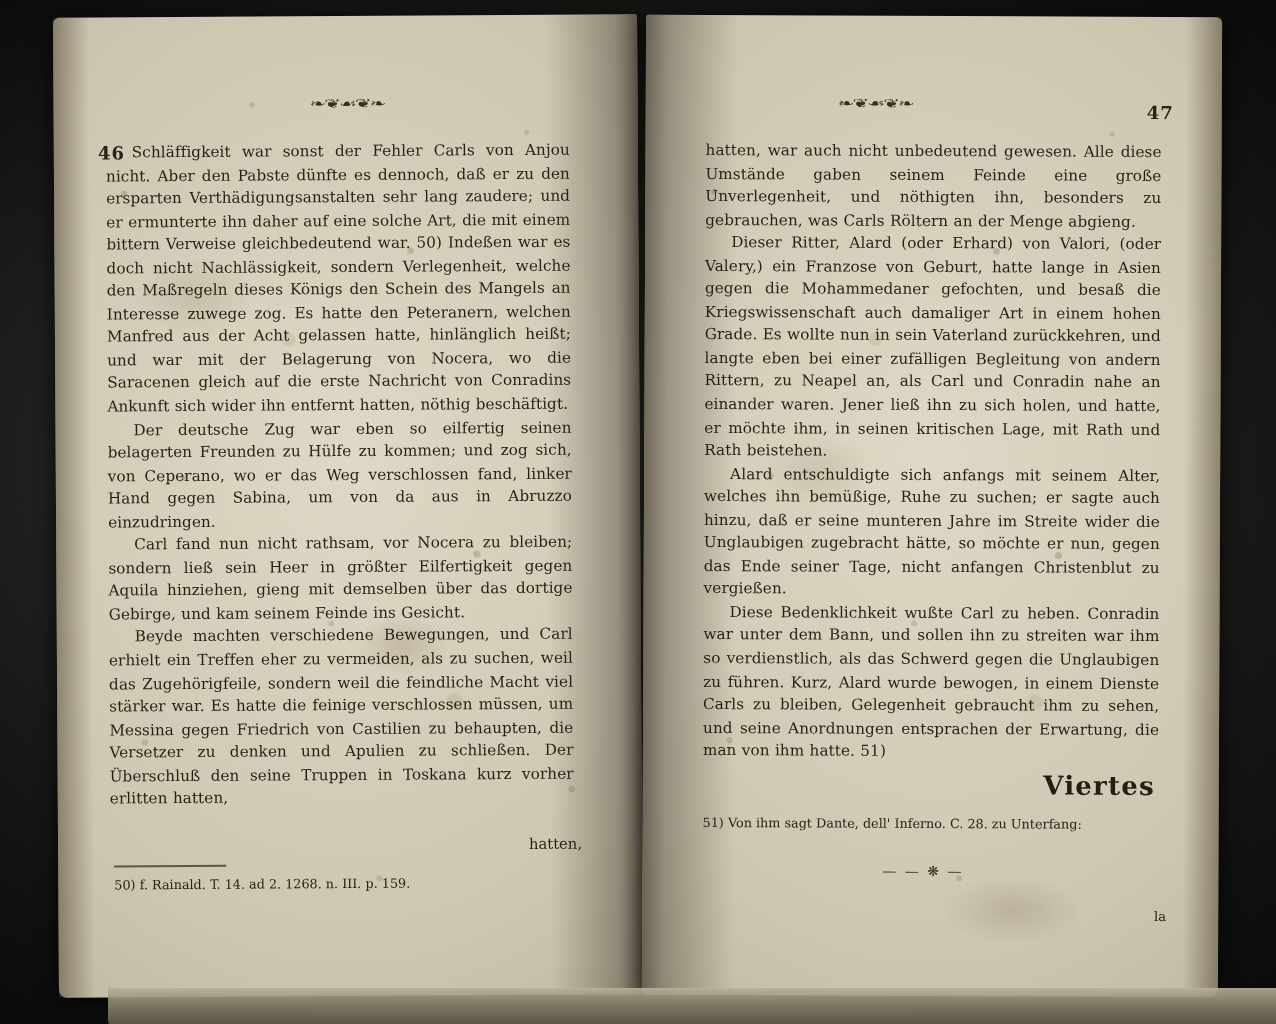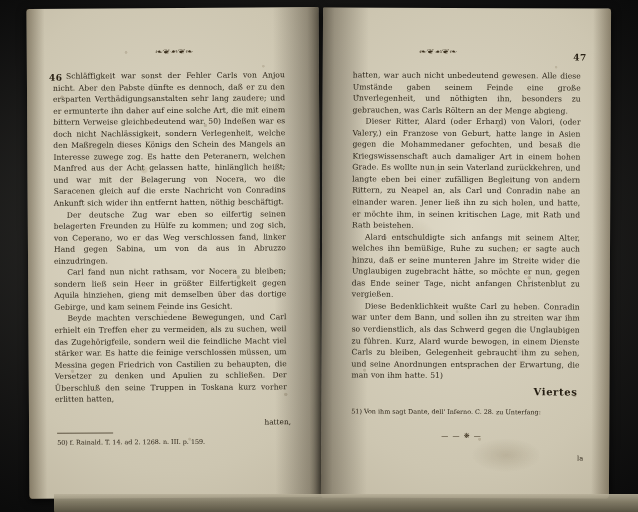--- a/index.html
+++ b/index.html
@@ -170,21 +170,21 @@
     color: #261f13;
   }
 
   .sig {
     position: absolute;
     font-size: 6.6px;
     color: #2a2216;
   }
 
   .heading {
-    font-size: 10px;
+    font-size: 13px;
     font-weight: bold;
     letter-spacing: 0.6px;
   }
 
   .divider-orn {
     position: absolute;
     font-size: 7px;
     color: #3a2f1d;
     letter-spacing: 1px;
   }

